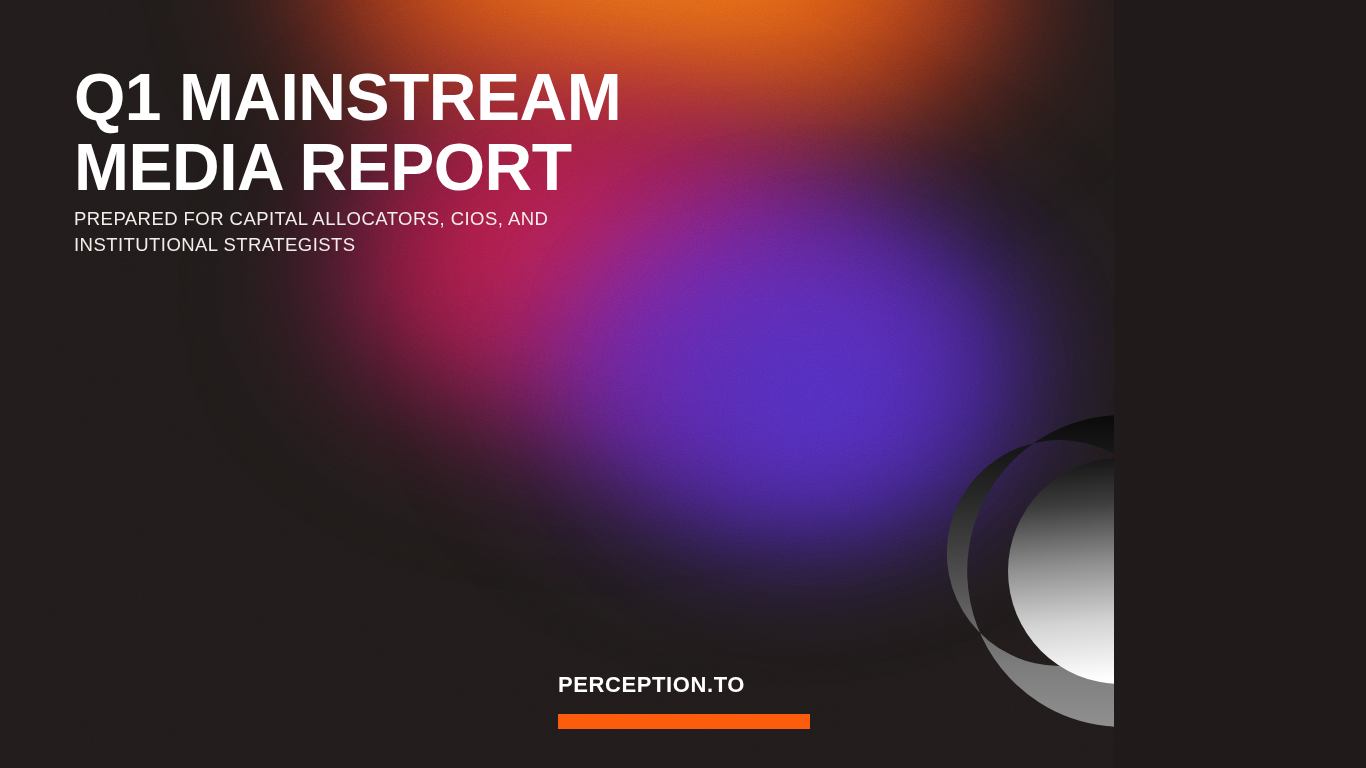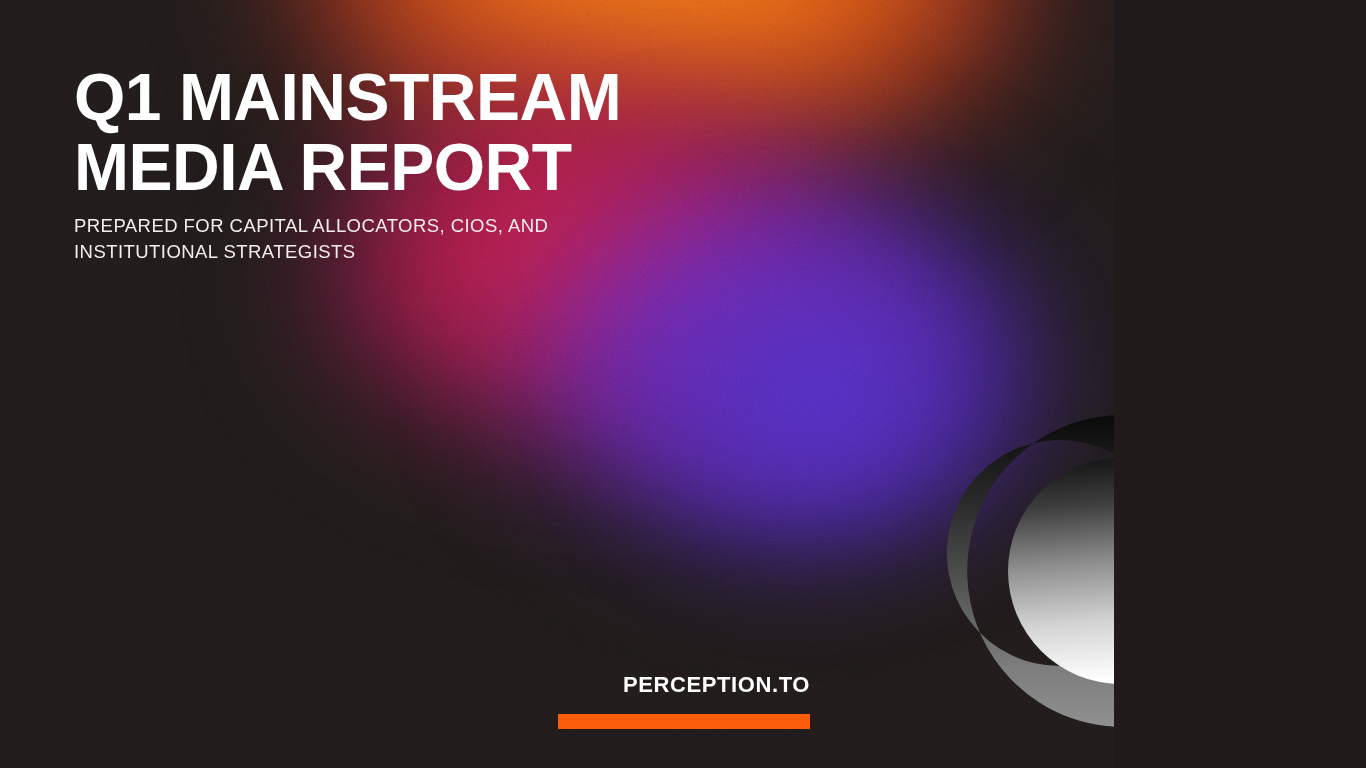--- a/index.html
+++ b/index.html
@@ -102,39 +102,39 @@
     font-weight: 700;
     font-size: 66px;
     line-height: 70px;
     letter-spacing: -0.5px;
     color: #ffffff;
     text-transform: uppercase;
     white-space: pre-line;
   }
 
   .subtitle {
-    margin-top: 11px;
+    margin-top: 4px;
     font-family: "Liberation Sans", sans-serif;
     font-weight: 400;
     font-size: 18.5px;
     line-height: 26px;
     letter-spacing: 0.45px;
     color: #f2eeec;
     text-transform: uppercase;
     white-space: pre-line;
     max-width: 520px;
   }
 
   
   .brand {
     position: absolute;
     left: 558px;
     top: 672px;
     width: 252px;
-    text-align: right;
+    text-align: left;
   }
 
   .brand-name {
     font-family: "Liberation Sans", sans-serif;
     font-weight: 700;
     font-size: 22px;
     letter-spacing: 0.6px;
     color: #ffffff;
     text-transform: uppercase;
   }

